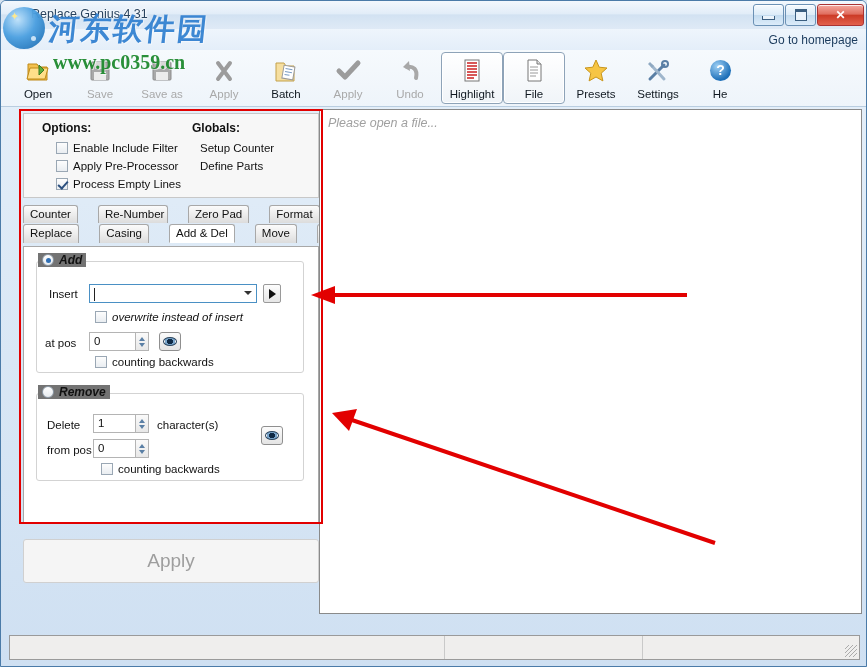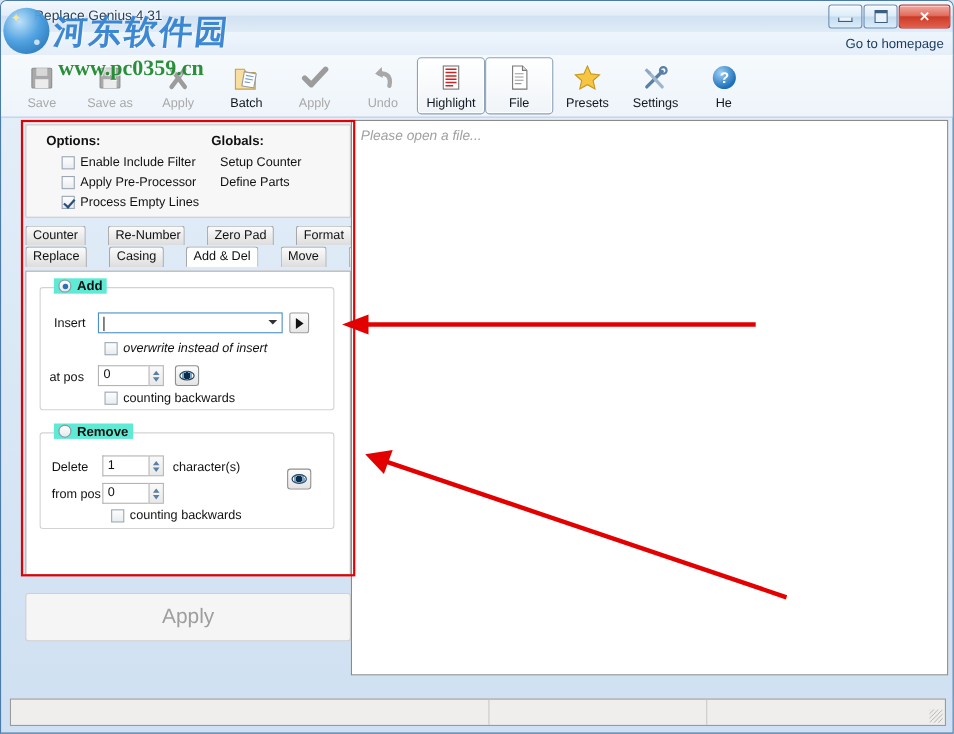--- a/index.html
+++ b/index.html
@@ -118,22 +118,22 @@
   }
   .tab.active{background:#fff;border-bottom:1px solid #fff;}
   .tabpage{
     position:absolute;left:10px;top:137px;width:296px;height:277px;
     background:#fff;border:1px solid #a8a8a8;box-sizing:border-box;
   }
   .group{
     position:absolute;border:1px solid #d3d3d3;border-radius:3px;box-sizing:border-box;
   }
   .group-title{
-    position:absolute;top:-9px;left:12px;background:#5eead4;padding:0 4px;
-    display:flex;align-items:center;font-weight:bold;font-size:12px;color:#111;
+    position:absolute;top:-9px;left:1px;background:#737373;padding:0 4px;
+    display:flex;align-items:center;font-weight:bold;font-size:12px;color:#111;font-style:italic;
   }
   .radio{
     width:12px;height:12px;border-radius:50%;margin-right:5px;box-sizing:border-box;
     border:1px solid #8d9aa7;background:linear-gradient(to bottom,#fefefe,#e6eaee);
     position:relative;flex:none;
   }
   .radio.on::after{
     content:"";position:absolute;left:2.5px;top:2.5px;width:5px;height:5px;border-radius:50%;
     background:#2f6fb5;
   }
@@ -257,20 +257,30 @@
       <div class="menu-item">Modify</div>
       <div class="menu-item">View</div>
       <div class="menu-item">Help</div>
     </div>
     <div class="homepage-link">Go to homepage</div>
   </div>
 
   <div class="toolbar">
     <div class="tb-strip">
 
+      <div class="tbtn">
+        <div class="ic">
+          <svg width="28" height="28" viewBox="0 0 28 28">
+            <path d="M4 7h9l2 3h8v13H4z" fill="#f3c14e" stroke="#c08a18"></path>
+            <path d="M6 11h18l-3 11H3z" fill="#ffdf8a" stroke="#c08a18"></path>
+            <path d="M15 8l5 5-5 5z" fill="#5fae3a" stroke="#3d7a22"></path>
+          </svg>
+        </div>
+        <div class="lbl">Open</div>
+      </div>
 
       <div class="tbtn disabled">
         <div class="ic">
           <svg width="28" height="28" viewBox="0 0 28 28">
             <rect x="5" y="5" width="18" height="18" rx="1" fill="#a9a9a9" stroke="#8d8d8d"></rect>
             <rect x="9" y="5" width="10" height="7" fill="#d8d8d8"></rect>
             <rect x="8" y="15" width="12" height="8" fill="#ececec"></rect>
           </svg>
         </div>
         <div class="lbl">Save</div>

